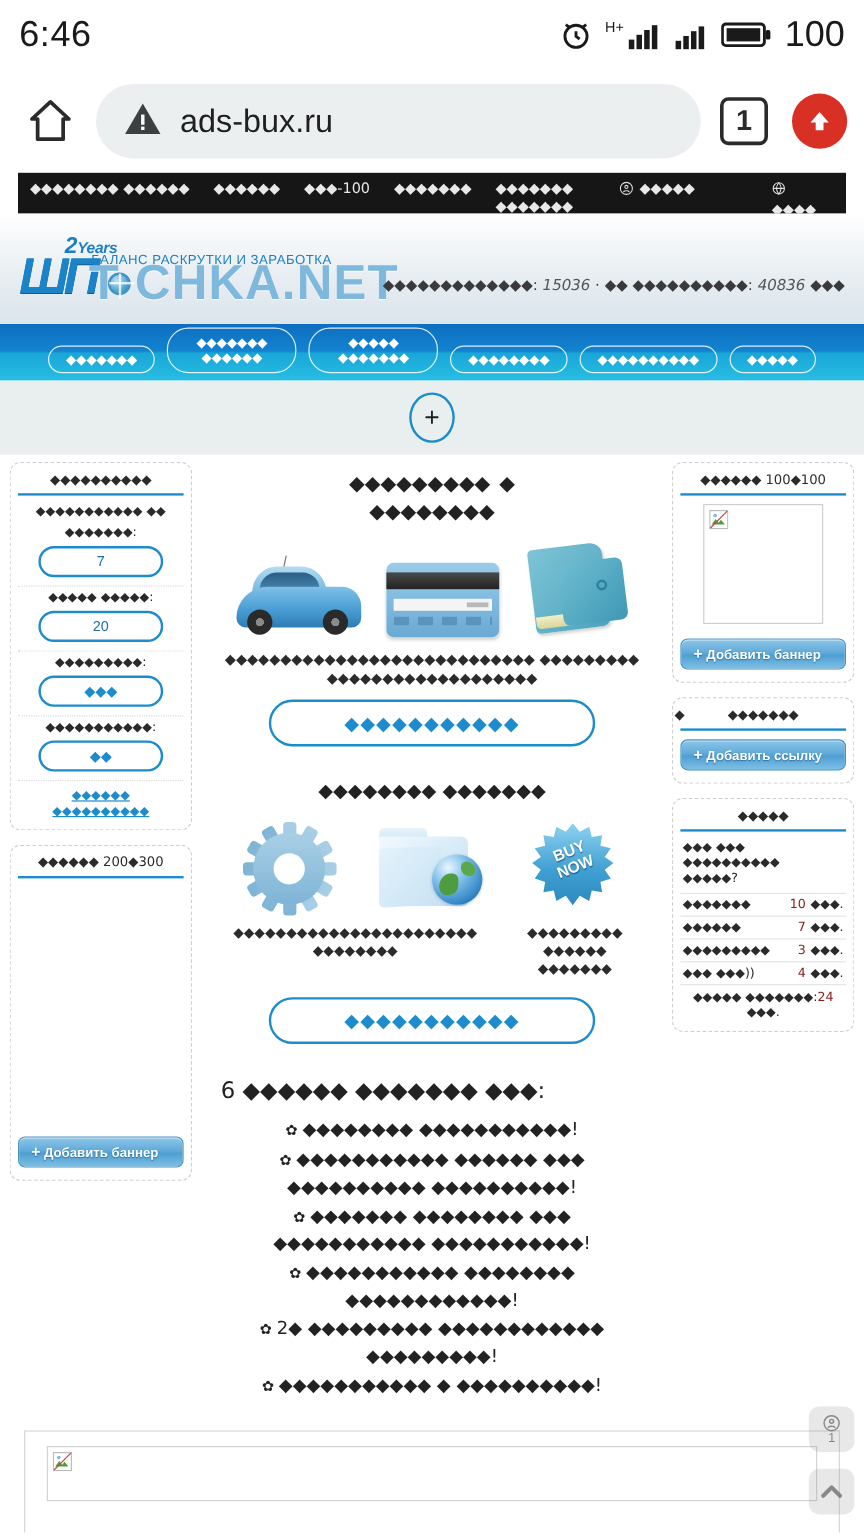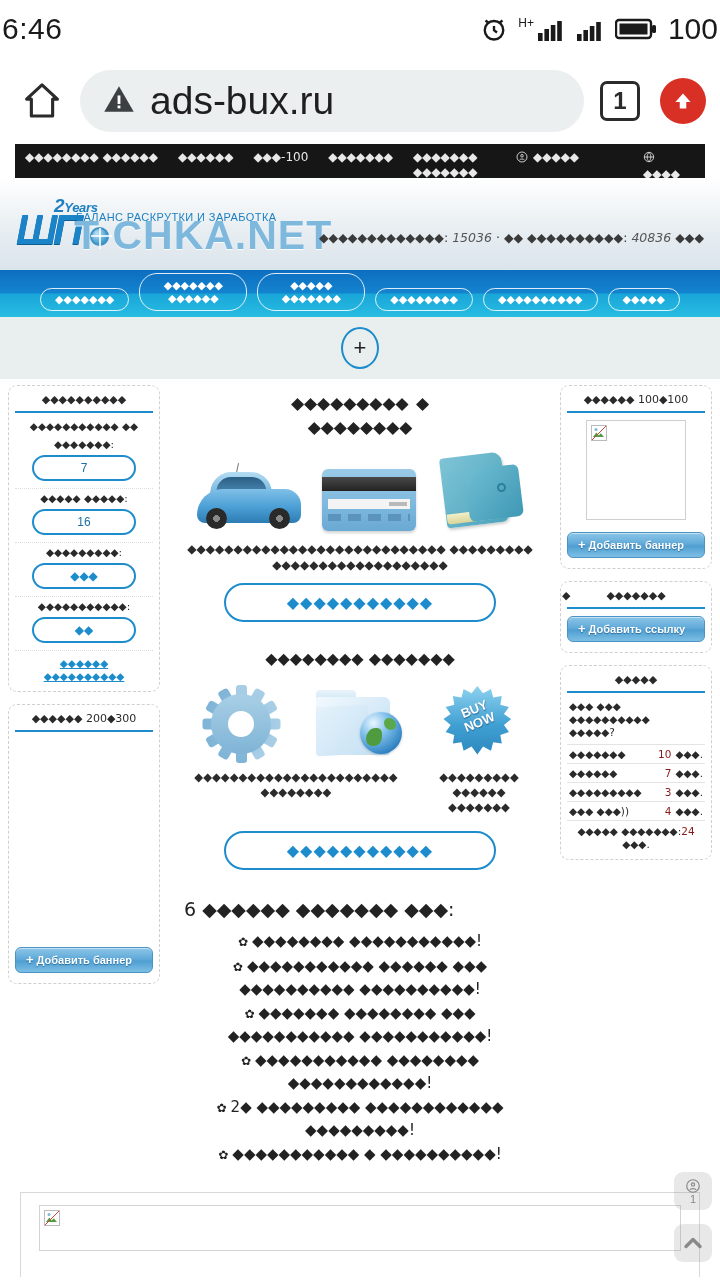--- a/index.html
+++ b/index.html
@@ -7,39 +7,39 @@
     width: 720px; height: 1280px;
     background: #ffffff;
     font-family: "Liberation Sans", sans-serif;
     overflow: hidden;
   }
   .screen { position: relative; width: 720px; height: 1280px; background:#fff; }
 
   
   .statusbar {
     position: relative; height: 58px; background: #ffffff;
-    display: flex; align-items: center; padding: 0 2px;
+    display: flex; align-items: center; padding: 0 16px;
   }
   .sb-time { font-size: 30px; color: #1a1a1a; letter-spacing: .5px; }
   .sb-right { margin-left: auto; display: flex; align-items: center; gap: 9px; }
   .sb-battnum { font-size: 30px; color: #1a1a1a; margin-left: 2px; }
   .icn { display:block; }
 
   
   .browserbar {
     height: 86px; background:#fff; display:flex; align-items:center;
     padding: 0 14px; gap: 10px;
   }
   .home-btn { width: 56px; height: 56px; display:flex; align-items:center; justify-content:center; }
   .urlbar {
     flex: 1; height: 62px; background:#eceff0; border-radius: 31px;
     display:flex; align-items:center; padding: 0 22px; gap: 14px; min-width:0;
   }
   .url-text {
-    font-size: 39px; color: #1f1f1f; white-space:nowrap; overflow:hidden;
+    font-size: 27px; color: #1f1f1f; white-space:nowrap; overflow:hidden;
     text-overflow:ellipsis;
   }
   .tabcount {
     width: 40px; height: 40px; border: 3px solid #2b2b2b; border-radius: 7px;
     display:flex; align-items:center; justify-content:center;
     font-size: 24px; color:#2b2b2b; font-weight:600; margin-left: 6px;
   }
   .updot {
     width: 46px; height: 46px; border-radius: 50%; background:#d93025;
     display:flex; align-items:center; justify-content:center; margin-left: 10px;
@@ -475,21 +475,21 @@
         <div class="card">
           <div class="card-title tofu">◆◆◆◆◆◆◆◆◆◆</div>
           <div class="stat-lbl tofu" style="padding-bottom:2px;">◆◆◆◆◆◆◆◆◆◆◆ ◆◆</div>
 
           <div class="stat-block">
             <div class="stat-lbl tofu">◆◆◆◆◆◆◆:</div>
             <div class="stat-pill">7</div>
           </div>
           <div class="stat-block">
             <div class="stat-lbl tofu">◆◆◆◆◆ ◆◆◆◆◆:</div>
-            <div class="stat-pill">16</div>
+            <div class="stat-pill">20</div>
           </div>
           <div class="stat-block">
             <div class="stat-lbl tofu">◆◆◆◆◆◆◆◆◆:</div>
             <div class="stat-pill bluefill tofu">◆◆◆</div>
           </div>
           <div class="stat-block">
             <div class="stat-lbl tofu">◆◆◆◆◆◆◆◆◆◆◆:</div>
             <div class="stat-pill bluefill tofu">◆◆</div>
           </div>
 

